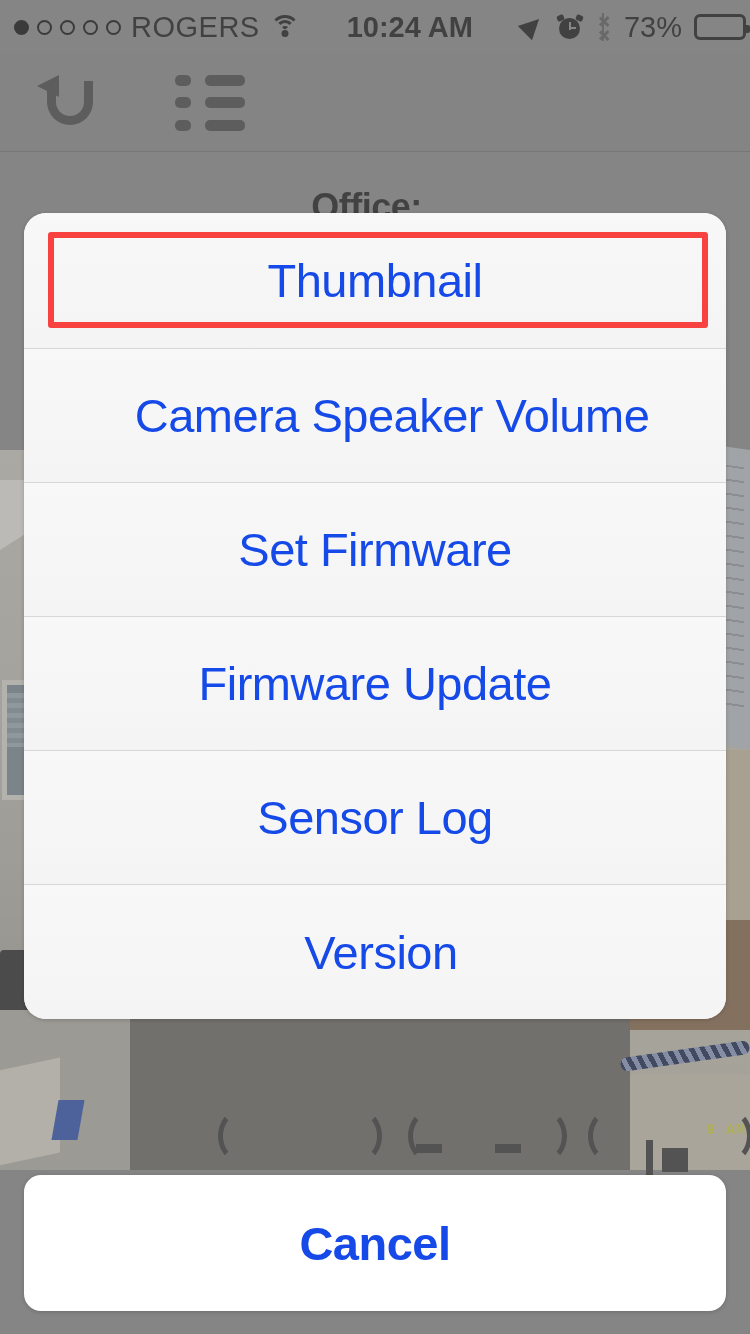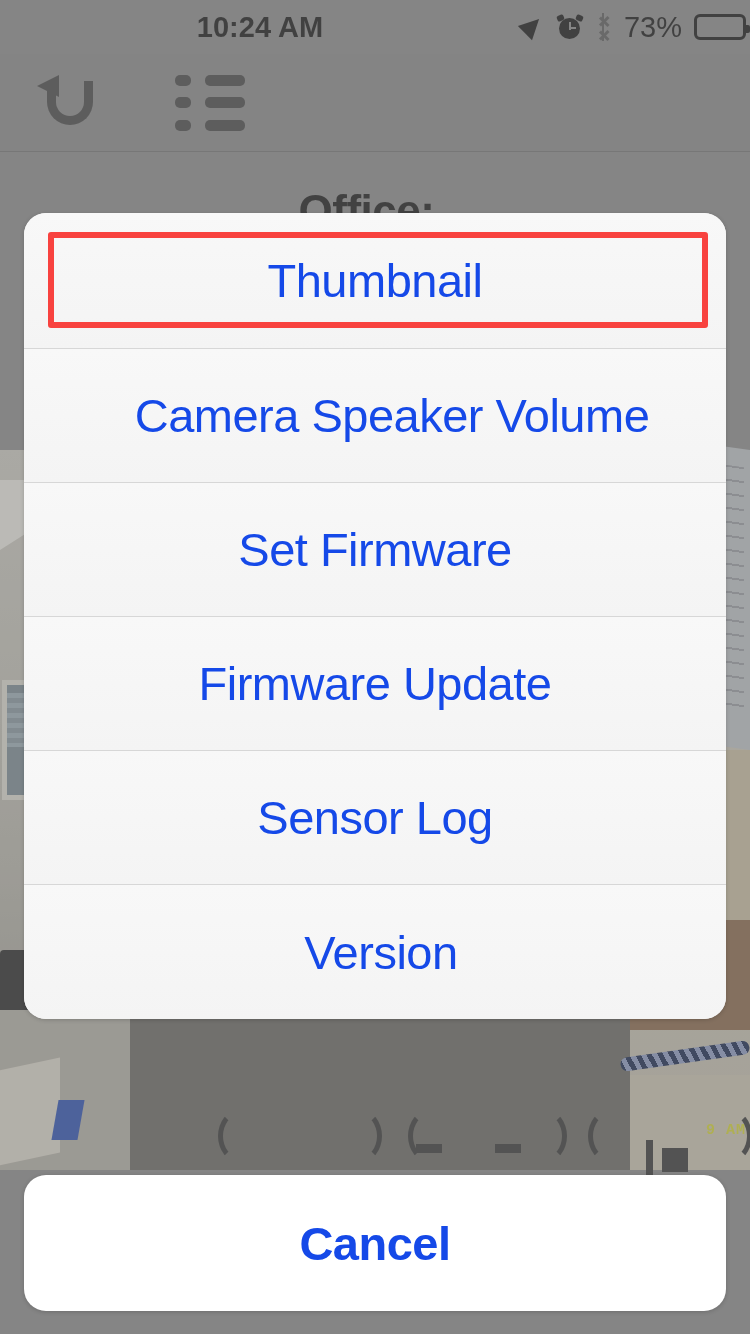--- a/index.html
+++ b/index.html
@@ -53,21 +53,21 @@
     background:repeating-linear-gradient(70deg,#1b2a52 0 5px,#8f9ec4 5px 10px);
     border-radius:7px; transform:rotate(-8deg); }
   .v-floor2 { position:absolute; right:0; top:625px; width:120px; height:95px;
     background:#cdc6b4; }
   .v-timestamp { position:absolute; right:4px; top:672px;
     font-family:"Liberation Mono", monospace; font-size:15px; font-weight:bold;
     color:#d8d83a; letter-spacing:1px; }
 
   .camera-title {
     position:absolute; top:186px; left:0; width:733px; text-align:center;
-    font-size:44px; font-weight:bold; color:#1d1d1d; letter-spacing:-0.5px;
+    font-size:36px; font-weight:bold; color:#1d1d1d; letter-spacing:-0.5px;
   }
 
   
   .playbar { position:absolute; left:0; top:1140px; width:750px; height:60px; }
   .pb-icon { position:absolute; top:0; width:56px; height:56px; }
   .pb-arcL { position:absolute; left:8px; top:-30px; width:42px; height:52px;
     border:5px solid #3a3a3a; border-radius:50%;
     border-top-color:transparent; border-right-color:transparent; border-bottom-color:transparent; }
   .pb-arcR { position:absolute; left:10px; top:-30px; width:42px; height:52px;
     border:5px solid #3a3a3a; border-radius:50%;
@@ -243,20 +243,36 @@
         <span class="pb-bar"></span>
           <span class="pb-sq"></span>
       </div>
       <div class="pb-icon" style="left:700px;">
         <span class="pb-arcR"></span>
       </div>
     </div>
   </div>
 
   <div id="status-bar">
+    <div class="sb-left">
+      <div class="sb-dots">
+        <span class="dot filled"></span>
+          <span class="dot"></span>
+          <span class="dot"></span>
+        <span class="dot"></span>
+          <span class="dot"></span>
+      </div>
+      <span class="sb-carrier">ROGERS</span>
+      <span class="wifi">
+        <i class="w1"></i>
+          <i class="w2"></i>
+          <i class="w3"></i>
+          <i class="wd"></i>
+      </span>
+    </div>
     <div class="sb-center">10:24 AM</div>
     <div class="sb-right">
       <span class="loc-arrow"></span>
       <span class="alarm">
         <span class="ear earL"></span>
           <span class="ear earR"></span>
         <span class="face"></span>
           <span class="hand"></span>
           <span class="hand2"></span>
       </span>
@@ -304,15 +320,15 @@
     <div class="sheet-item" id="sheet-item-0" style="color: rgb(21, 73, 232);">Thumbnail</div>
     <div class="sheet-item" style="color: rgb(21, 73, 232); padding-left: 34px;">Camera Speaker Volume</div>
     <div class="sheet-item" style="color: rgb(21, 73, 232);">Set Firmware</div>
     <div class="sheet-item" style="color: rgb(21, 73, 232);">Firmware Update</div>
     <div class="sheet-item" style="color: rgb(21, 73, 232);">Sensor Log</div>
     <div class="sheet-item" style="color: rgb(21, 73, 232); padding-left: 12px;">Version</div>
   </div>
 
   <div id="settings-highlight" style="border-color: rgb(248, 66, 63);"></div>
 
-  <div id="cancel-button" style="color: rgb(21, 73, 232);">Cancel</div>
+  <div id="cancel-button" style="color: rgb(21, 73, 232); border-radius: 17px;">Cancel</div>
 
 </div>
 
 </body></html>

